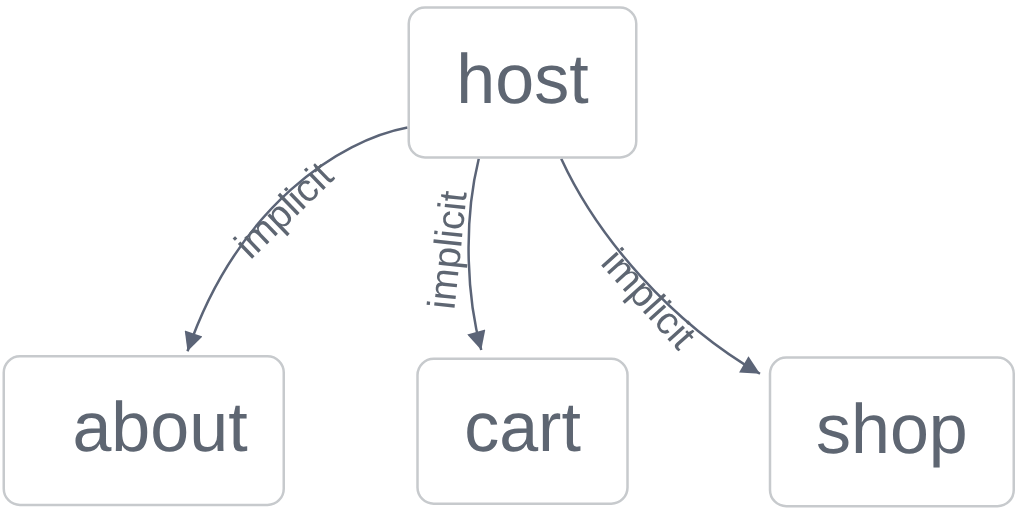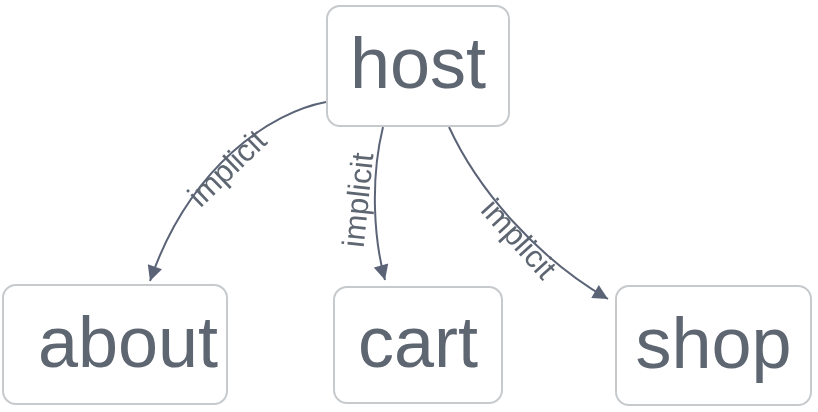--- a/index.html
+++ b/index.html
@@ -32,21 +32,21 @@
     box-sizing: border-box;
     background: #ffffff;
     border: 2px solid #c7cacd;
     border-radius: 14px;
     display: flex;
     align-items: center;
     justify-content: center;
   }
   .node-label {
     color: #5e6672;
-    font-size: 72px;
+    font-size: 56px;
     line-height: 1;
     white-space: nowrap;
     padding-bottom: 6px;
   }
   .edge-label {
     position: absolute;
     color: #5e6672;
     font-size: 31px;
     line-height: 1;
     white-space: nowrap;

